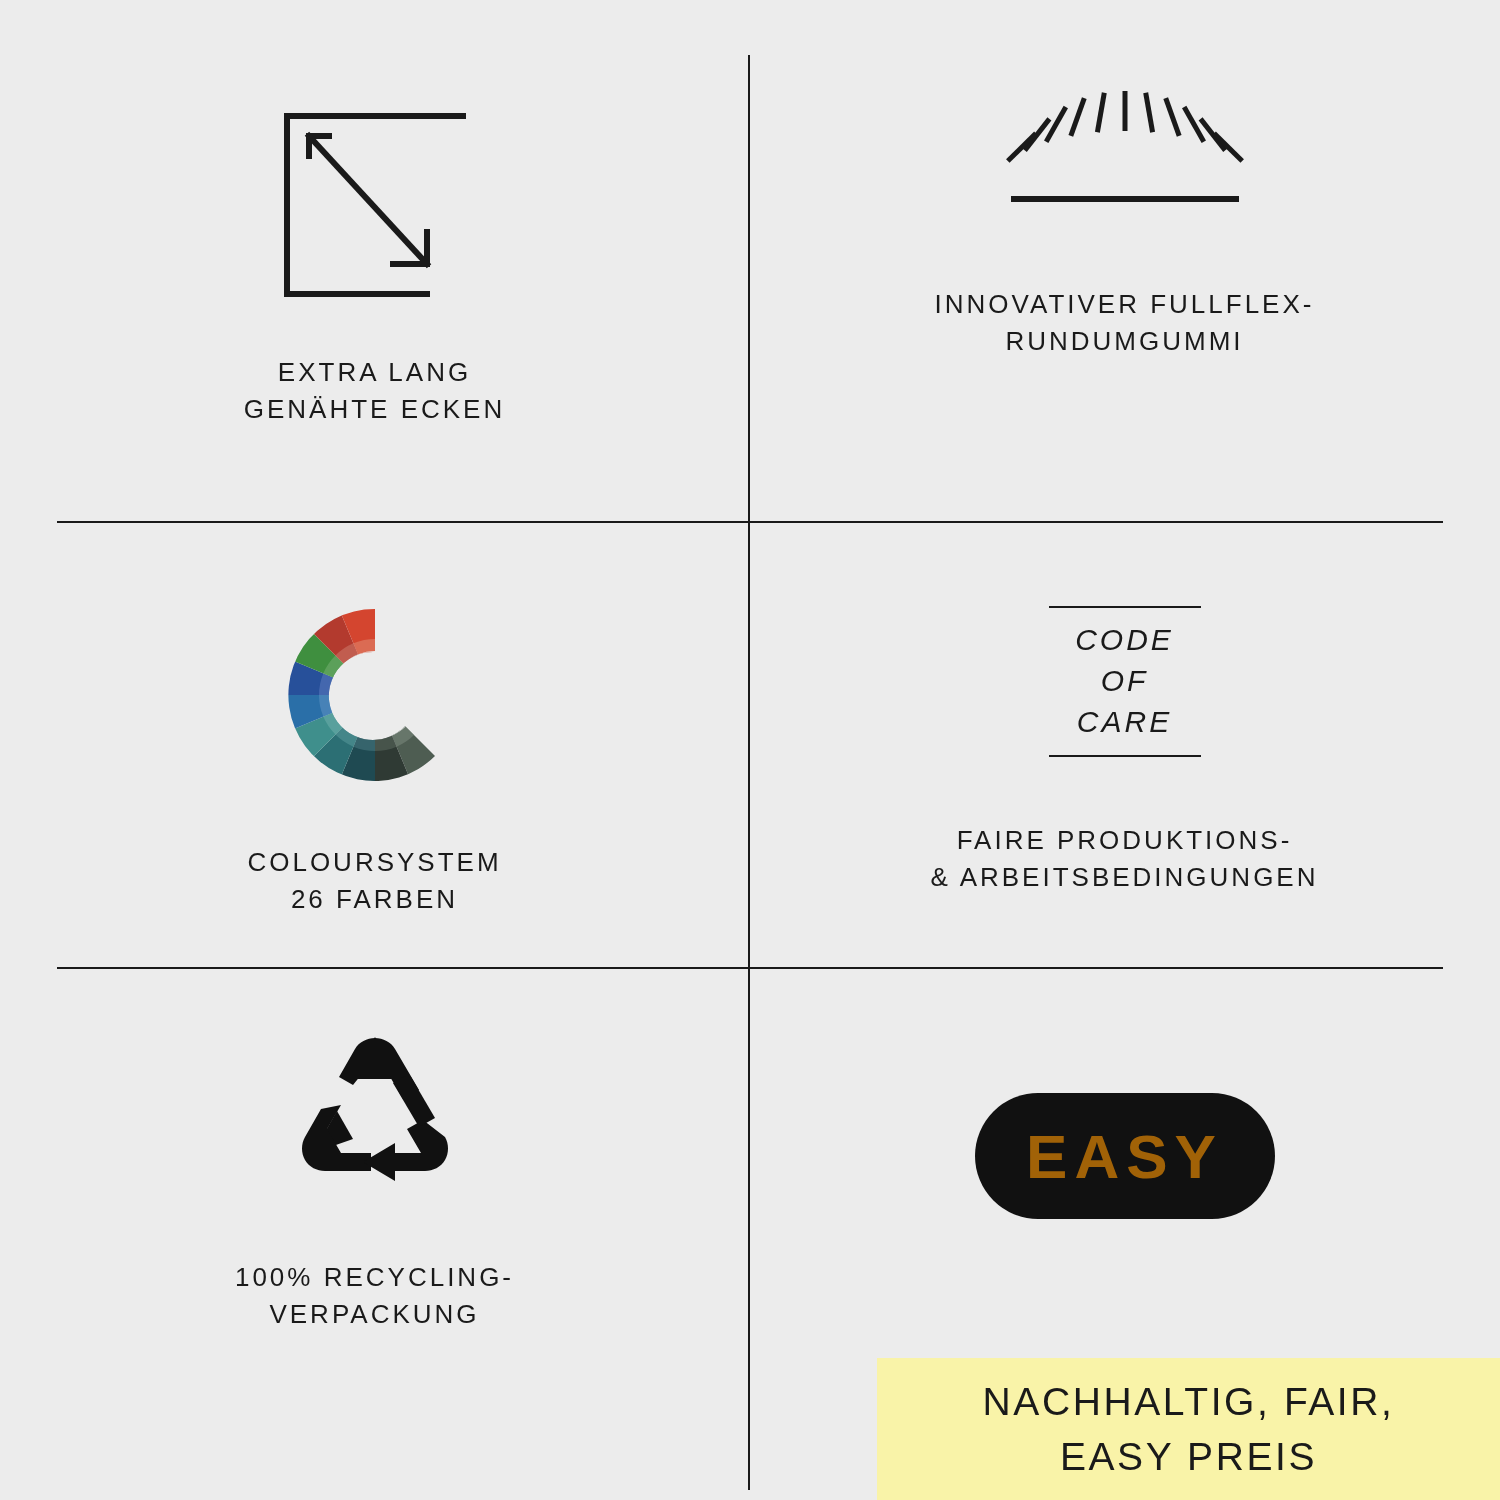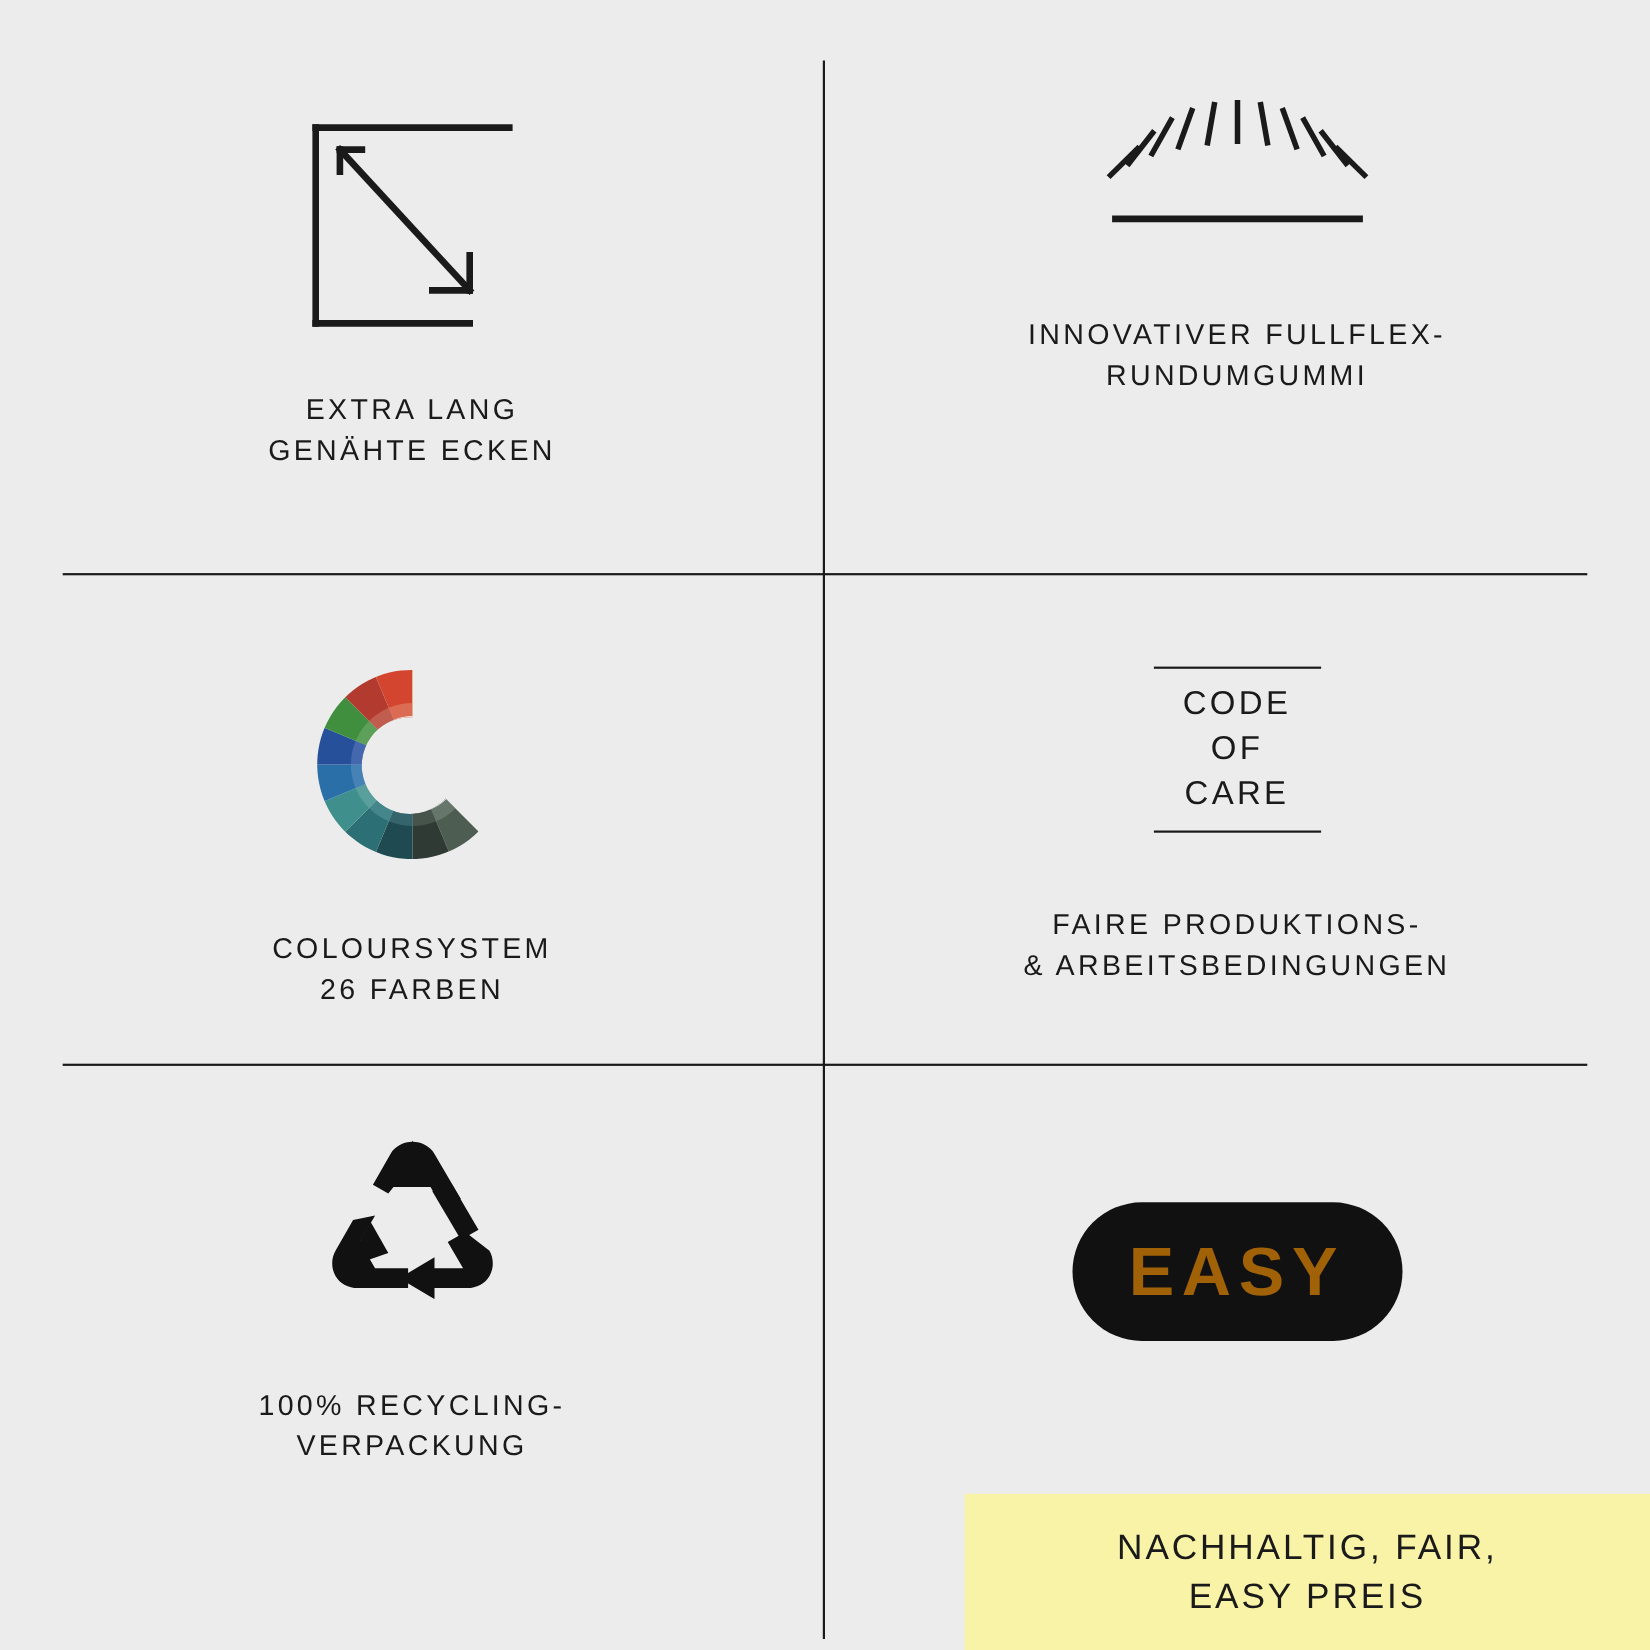--- a/index.html
+++ b/index.html
@@ -121,28 +121,29 @@
     top: 1358px;
     width: 623px;
     height: 142px;
     background: #f9f3a8;
     display: flex;
     align-items: center;
     justify-content: center;
     box-sizing: border-box;
     padding: 0 24px;
   }
-  .note .caption { margin: 0; font-size: 32px; letter-spacing: 2.6px; }
+  .note .caption { margin: 0; font-size: 39px; letter-spacing: 2.6px; }
 
   
   .coc {
     display: flex;
     flex-direction: column;
     align-items: center;
     line-height: 1.36;
+    font-style: italic;
   }
   .coc .rule {
     width: 152px;
     height: 2px;
     background: #1a1a1a;
   }
   .coc .rule.top { margin-bottom: 12px; }
   .coc .rule.bottom { margin-top: 12px; }
   .coc .coc-text {
     font-size: 30px;

